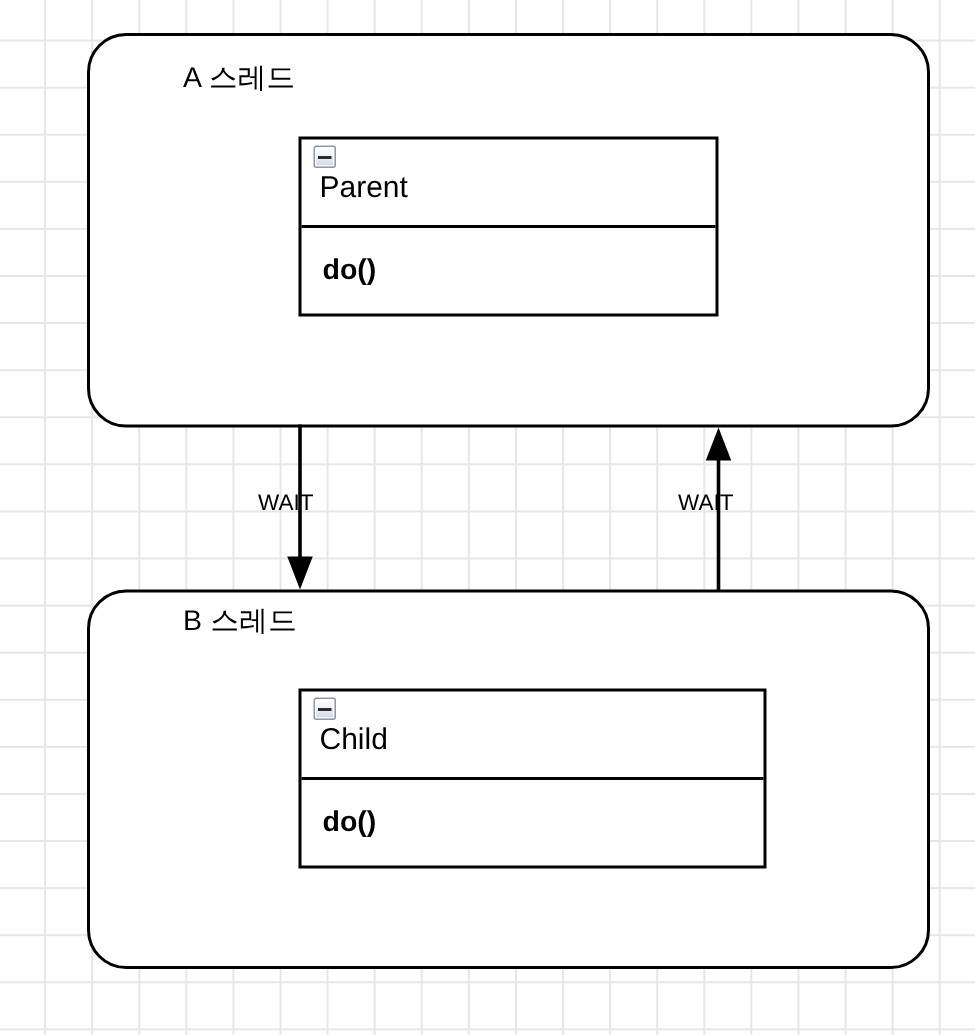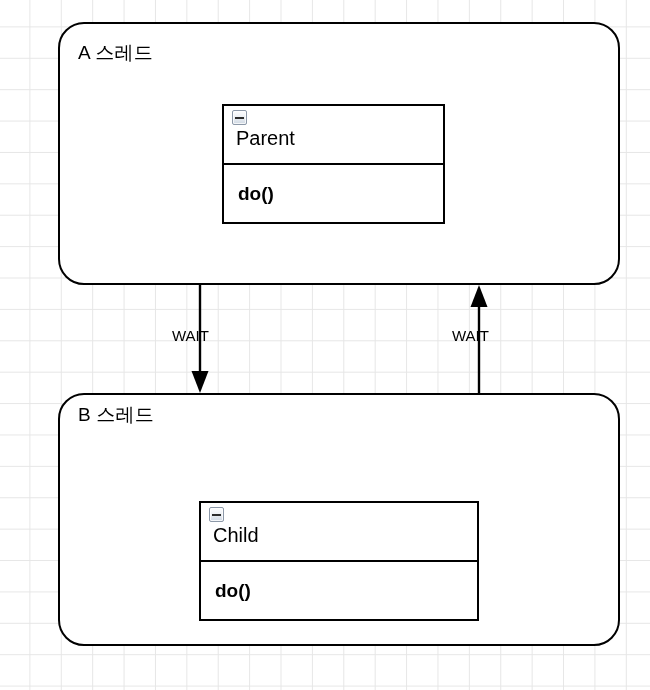--- a/index.html
+++ b/index.html
@@ -31,20 +31,21 @@
     border-radius: 26px;
   }
 
   .lane-label {
     position: absolute;
     font-size: 19px;
     line-height: 22px;
     color: #000000;
     white-space: nowrap;
     letter-spacing: 0.2px;
+    margin-left: 44px;
   }
 
   
   .uml-class {
     position: absolute;
     box-sizing: border-box;
     background: #ffffff;
     border: 2px solid #000000;
   }
 
@@ -124,21 +125,21 @@
 </head>
 <body>
 
 <div id="canvas">
 
   <div class="lane" style="left:58px; top:22px; width:562px; height:263px;">
   </div>
 
   <div class="lane-label" style="left:78px; top:42px;">A 스레드</div>
 
-  <div class="uml-class" style="left:199px; top:104px; width:223px; height:120px;margin-left:23px;">
+  <div class="uml-class" style="left:199px; top:91px; width:280px; height:120px;">
     <div class="uml-name-compartment">
       <span class="collapse-icon"></span>
       <span class="uml-class-name">Parent</span>
     </div>
     <div class="uml-ops-compartment">
       <span class="uml-operation">do()</span>
     </div>
   </div>
 
   <div class="connector" style="left:180px; top:283px; width:44px; height:112px;">
@@ -155,21 +156,21 @@
       <polygon points="20,2 11.5,24 28.5,24" fill="#000000"></polygon>
     </svg>
   </div>
   <div class="edge-label" style="left:452px; top:325px;">WAIT</div>
 
   <div class="lane" style="left:58px; top:393px; width:562px; height:253px;">
   </div>
 
   <div class="lane-label" style="left:78px; top:404px;">B 스레드</div>
 
-  <div class="uml-class" style="left:199px; top:459px; width:280px; height:120px;margin-top:42px;">
+  <div class="uml-class" style="left:199px; top:459px; width:312px; height:120px;">
     <div class="uml-name-compartment">
       <span class="collapse-icon"></span>
       <span class="uml-class-name">Child</span>
     </div>
     <div class="uml-ops-compartment">
       <span class="uml-operation">do()</span>
     </div>
   </div>
 
 </div>

